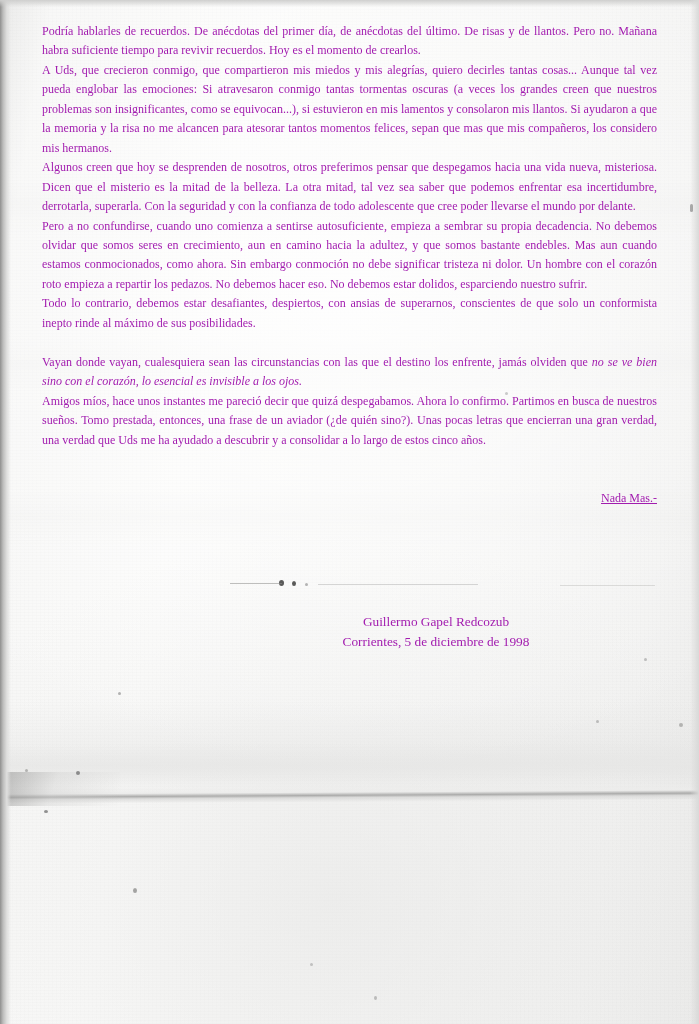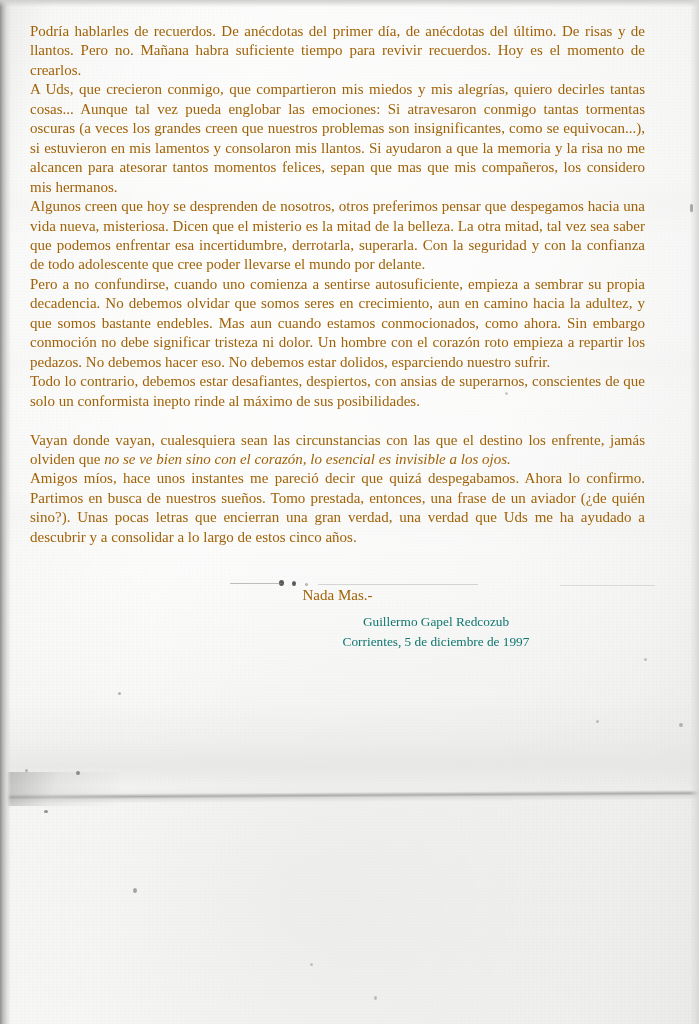--- a/index.html
+++ b/index.html
@@ -102,48 +102,48 @@
     opacity: 0.5;
     background:
       linear-gradient(180deg, rgba(255,255,255,0) 0%, rgba(226,226,225,0.45) 6%, rgba(255,255,255,0) 13%),
       linear-gradient(180deg, rgba(255,255,255,0) 38%, rgba(228,228,227,0.40) 44%, rgba(255,255,255,0) 50%),
       linear-gradient(180deg, rgba(255,255,255,0) 74%, rgba(230,230,229,0.38) 80%, rgba(255,255,255,0) 87%);
     pointer-events: none;
   }
   
   .textblock {
     position: absolute;
-    left: 30px;
+    left: 42px;
     top: 22px;
     width: 615px;
-    color: #a16207;
-    font-size: 15px;
+    color: #a21caf;
+    font-size: 12px;
     line-height: 19.45px;
     text-align: justify;
     text-justify: inter-word;
     -webkit-font-smoothing: none;
   }
   .textblock p {
     margin: 0;
     text-align: justify;
     hyphens: none;
   }
-  .textblock p:last-child { text-align: center; }
+  .textblock p:last-child { text-align: right; text-decoration: underline; }
   .para { text-align: justify; }
   .blankline { height: 19.45px; }
   .quote-italic {
     font-style: italic;
   }
   .sig {
     position: absolute;
     left: 300px;
     top: 612px;
     width: 272px;
     text-align: center;
-    color: #0f766e;
+    color: #a21caf;
     font-size: 13.3px;
     line-height: 19.6px;
     font-family: "Liberation Serif", "DejaVu Serif", serif;
   }
   .sig div { white-space: nowrap; }
   
   .speck {
     position: absolute;
     background: #6e6e6d;
     border-radius: 50%;
@@ -198,21 +198,21 @@
     <div class="blankline"></div>
 
 
     <div class="blankline"></div>
 
     <p>Nada Mas.-</p>
   </div>
 
   <div class="sig">
     <div>Guillermo Gapel Redcozub</div>
-    <div>Corrientes, 5 de diciembre de 1997</div>
+    <div>Corrientes, 5 de diciembre de 1998</div>
   </div>
 
   <div class="smudge" style="left:279px; top:580px; width:5px; height:6px;"></div>
   <div class="smudge" style="left:292px; top:581px; width:4px; height:5px;"></div>
   <div class="speck" style="left:305px; top:583px; width:3px; height:3px; opacity:.5;"></div>
   <div class="hairline" style="left:230px; top:583px; width:52px; height:1px;"></div>
   <div class="hairline" style="left:318px; top:584px; width:160px; height:1px; opacity:.6;"></div>
   <div class="hairline" style="left:560px; top:585px; width:95px; height:1px; opacity:.45;"></div>
 
   <div class="speck" style="left:690px; top:204px; width:3px; height:8px; border-radius:2px; opacity:.55;"></div>

